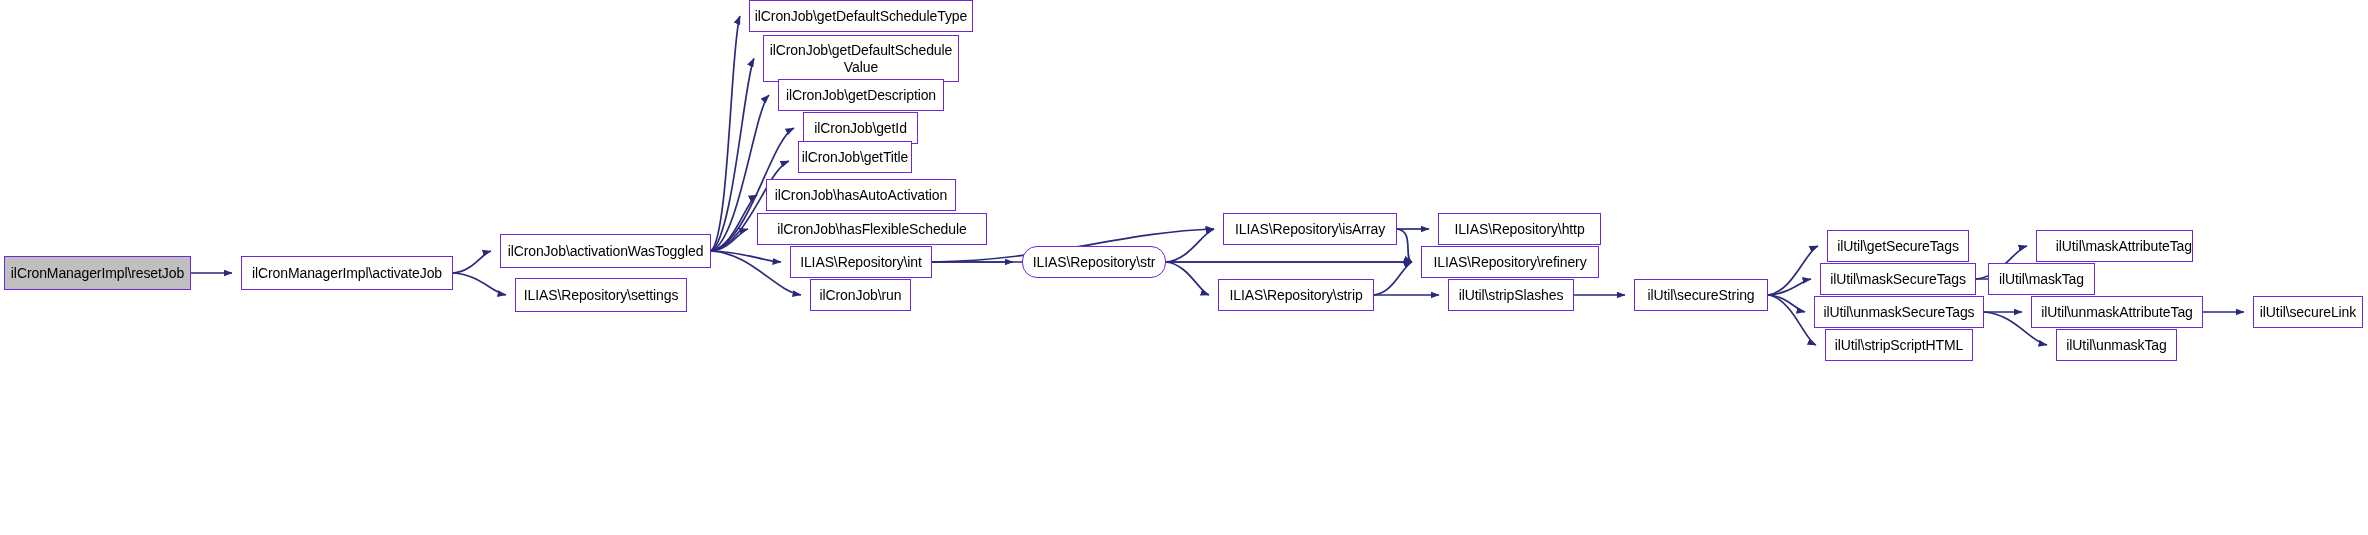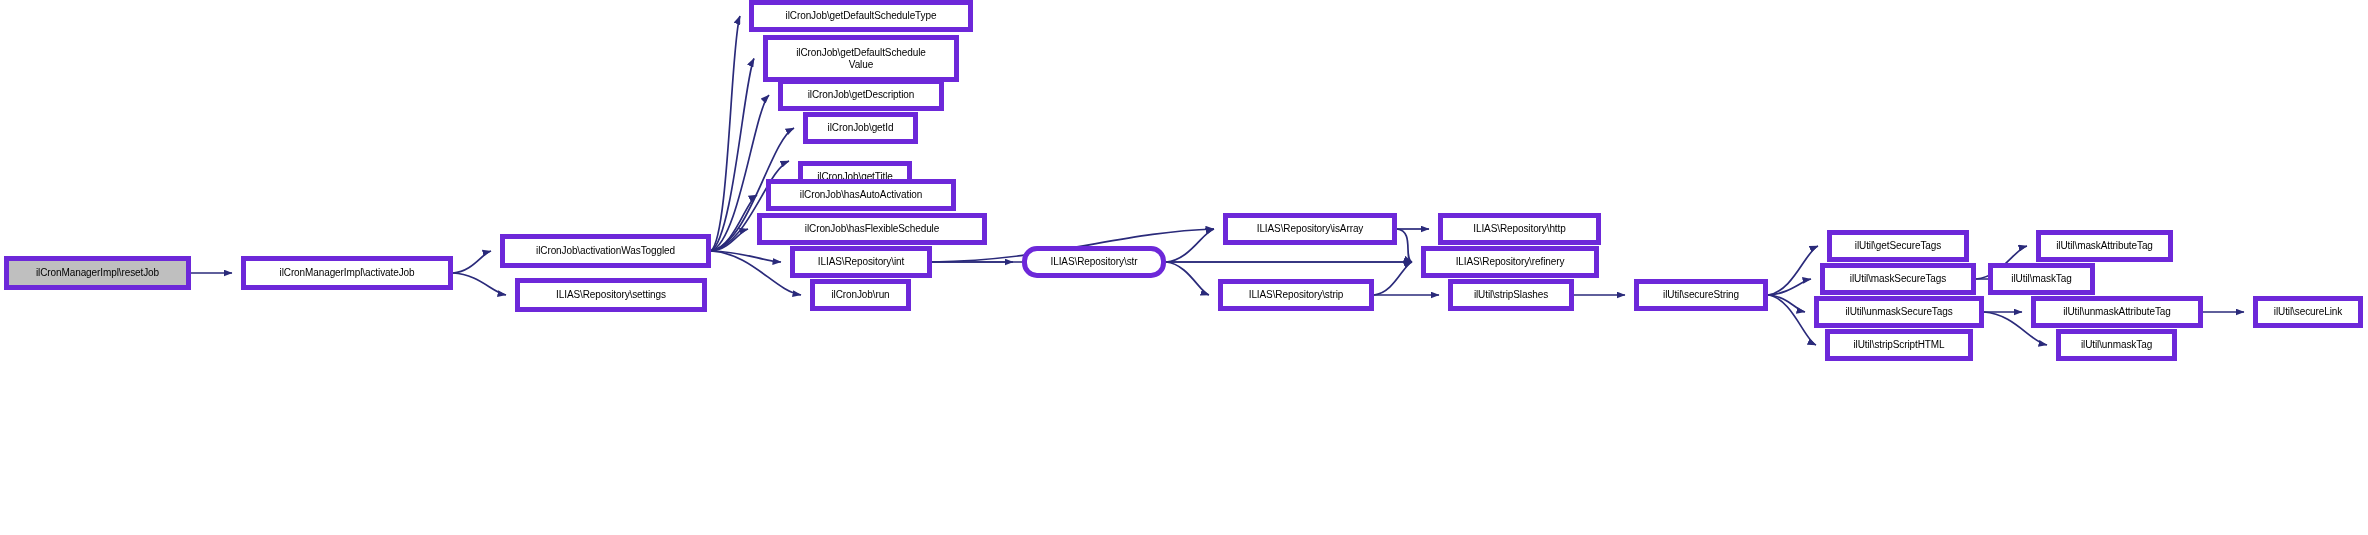--- a/index.html
+++ b/index.html
@@ -20,24 +20,24 @@
     position: absolute;
     left: 0;
     top: 0;
     width: 2368px;
     height: 535px;
     pointer-events: none;
   }
   .node {
     position: absolute;
     box-sizing: border-box;
-    border: 5px solid #6d28d9;
+    border: 1px solid #6d28d9;
     background: #ffffff;
     color: #000000;
-    font-size: 10px;
+    font-size: 14px;
     line-height: 1.15;
     display: flex;
     align-items: center;
     justify-content: center;
     text-align: center;
     white-space: pre-line;
     letter-spacing: -0.1px;
     z-index: 2;
   }
   .node.highlight {
@@ -89,41 +89,41 @@
         <path d="M 1976 279 L 2056 279" fill="none" stroke="#2a2a7a" stroke-width="1.7" marker-end="url(#arrowhead)"></path>
         <path d="M 1984 312 L 2022 312" fill="none" stroke="#2a2a7a" stroke-width="1.7" marker-end="url(#arrowhead)"></path>
         <path d="M 1984 312 C 2014.24 313.98, 2030.08 341.7, 2047 345" fill="none" stroke="#2a2a7a" stroke-width="1.7" marker-end="url(#arrowhead)"></path>
         <path d="M 2203 312 L 2244 312" fill="none" stroke="#2a2a7a" stroke-width="1.7" marker-end="url(#arrowhead)"></path>
       </g>
   </svg>
   <div id="node-layer">
       <div class="node highlight" style="left: 4px; top: 256px; width: 187px; height: 34px;"><span>ilCronManagerImpl\resetJob</span></div>
       <div class="node" style="left: 241px; top: 256px; width: 212px; height: 34px;"><span>ilCronManagerImpl\activateJob</span></div>
       <div class="node" style="left: 500px; top: 234px; width: 211px; height: 34px;"><span>ilCronJob\activationWasToggled</span></div>
-      <div class="node" style="left: 515px; top: 278px; width: 192px; height: 34px;"><span>ILIAS\Repository\settings</span></div>
+      <div class="node" style="left: 515px; top: 278px; width: 172px; height: 34px;"><span>ILIAS\Repository\settings</span></div>
       <div class="node" style="left: 749px; top: 0px; width: 224px; height: 32px;"><span>ilCronJob\getDefaultScheduleType</span></div>
       <div class="node two-line" style="left: 763px; top: 35px; width: 196px; height: 47px;"><span>ilCronJob\getDefaultSchedule
 Value</span></div>
       <div class="node" style="left: 778px; top: 79px; width: 166px; height: 32px;"><span>ilCronJob\getDescription</span></div>
       <div class="node" style="left: 803px; top: 112px; width: 115px; height: 32px;"><span>ilCronJob\getId</span></div>
-      <div class="node" style="left: 798px; top: 161px; width: 114px; height: 32px;"><span>ilCronJob\getTitle</span></div>
+      <div class="node" style="left: 798px; top: 141px; width: 114px; height: 32px;"><span>ilCronJob\getTitle</span></div>
       <div class="node" style="left: 766px; top: 179px; width: 190px; height: 32px;"><span>ilCronJob\hasAutoActivation</span></div>
       <div class="node" style="left: 757px; top: 213px; width: 230px; height: 32px;"><span>ilCronJob\hasFlexibleSchedule</span></div>
       <div class="node" style="left: 790px; top: 246px; width: 142px; height: 32px;"><span>ILIAS\Repository\int</span></div>
       <div class="node" style="left: 810px; top: 279px; width: 101px; height: 32px;"><span>ilCronJob\run</span></div>
       <div class="node" style="left: 1022px; top: 246px; width: 144px; height: 32px; border-radius: 15px;"><span>ILIAS\Repository\str</span></div>
       <div class="node" style="left: 1223px; top: 213px; width: 174px; height: 32px;"><span>ILIAS\Repository\isArray</span></div>
       <div class="node" style="left: 1218px; top: 279px; width: 156px; height: 32px;"><span>ILIAS\Repository\strip</span></div>
       <div class="node" style="left: 1438px; top: 213px; width: 163px; height: 32px;"><span>ILIAS\Repository\http</span></div>
       <div class="node" style="left: 1421px; top: 246px; width: 178px; height: 32px;"><span>ILIAS\Repository\refinery</span></div>
       <div class="node" style="left: 1448px; top: 279px; width: 126px; height: 32px;"><span>ilUtil\stripSlashes</span></div>
       <div class="node" style="left: 1634px; top: 279px; width: 134px; height: 32px;"><span>ilUtil\secureString</span></div>
       <div class="node" style="left: 1827px; top: 230px; width: 142px; height: 32px;"><span>ilUtil\getSecureTags</span></div>
       <div class="node" style="left: 1820px; top: 263px; width: 156px; height: 32px;"><span>ilUtil\maskSecureTags</span></div>
       <div class="node" style="left: 1814px; top: 296px; width: 170px; height: 32px;"><span>ilUtil\unmaskSecureTags</span></div>
       <div class="node" style="left: 1825px; top: 329px; width: 148px; height: 32px;"><span>ilUtil\stripScriptHTML</span></div>
-      <div class="node" style="left: 2036px; top: 230px; width: 137px; height: 32px;"><span>ilUtil\maskAttributeTag</span></div>
+      <div class="node" style="left: 2036px; top: 230px; width: 157px; height: 32px; justify-content: flex-end;"><span>ilUtil\maskAttributeTag</span></div>
       <div class="node" style="left: 1988px; top: 263px; width: 107px; height: 32px;"><span>ilUtil\maskTag</span></div>
       <div class="node" style="left: 2031px; top: 296px; width: 172px; height: 32px;"><span>ilUtil\unmaskAttributeTag</span></div>
       <div class="node" style="left: 2056px; top: 329px; width: 121px; height: 32px;"><span>ilUtil\unmaskTag</span></div>
       <div class="node" style="left: 2253px; top: 296px; width: 110px; height: 32px;"><span>ilUtil\secureLink</span></div>
     </div>
 </div>
 
 </body></html>

